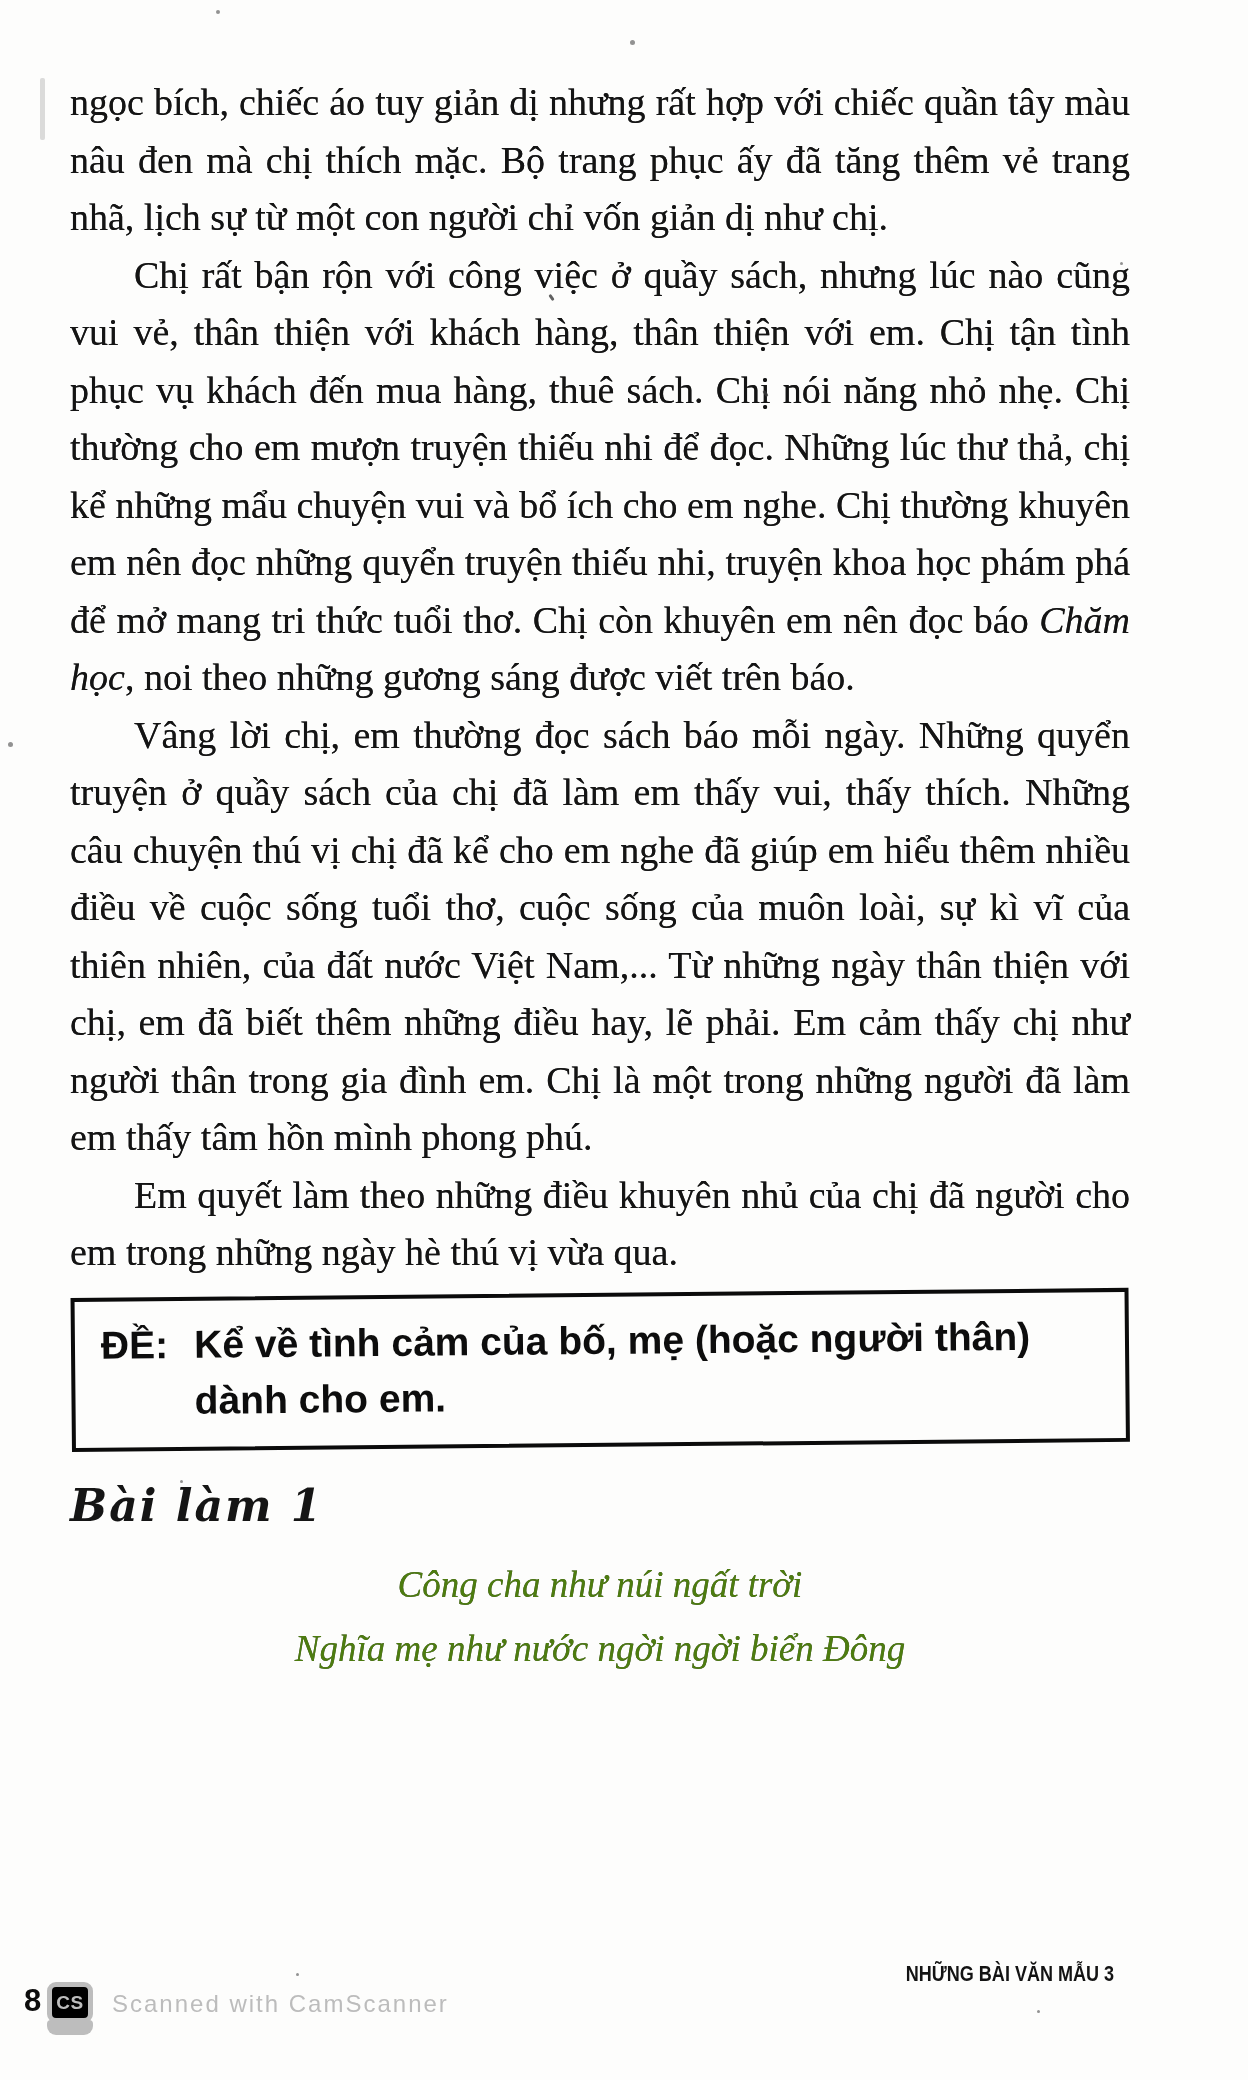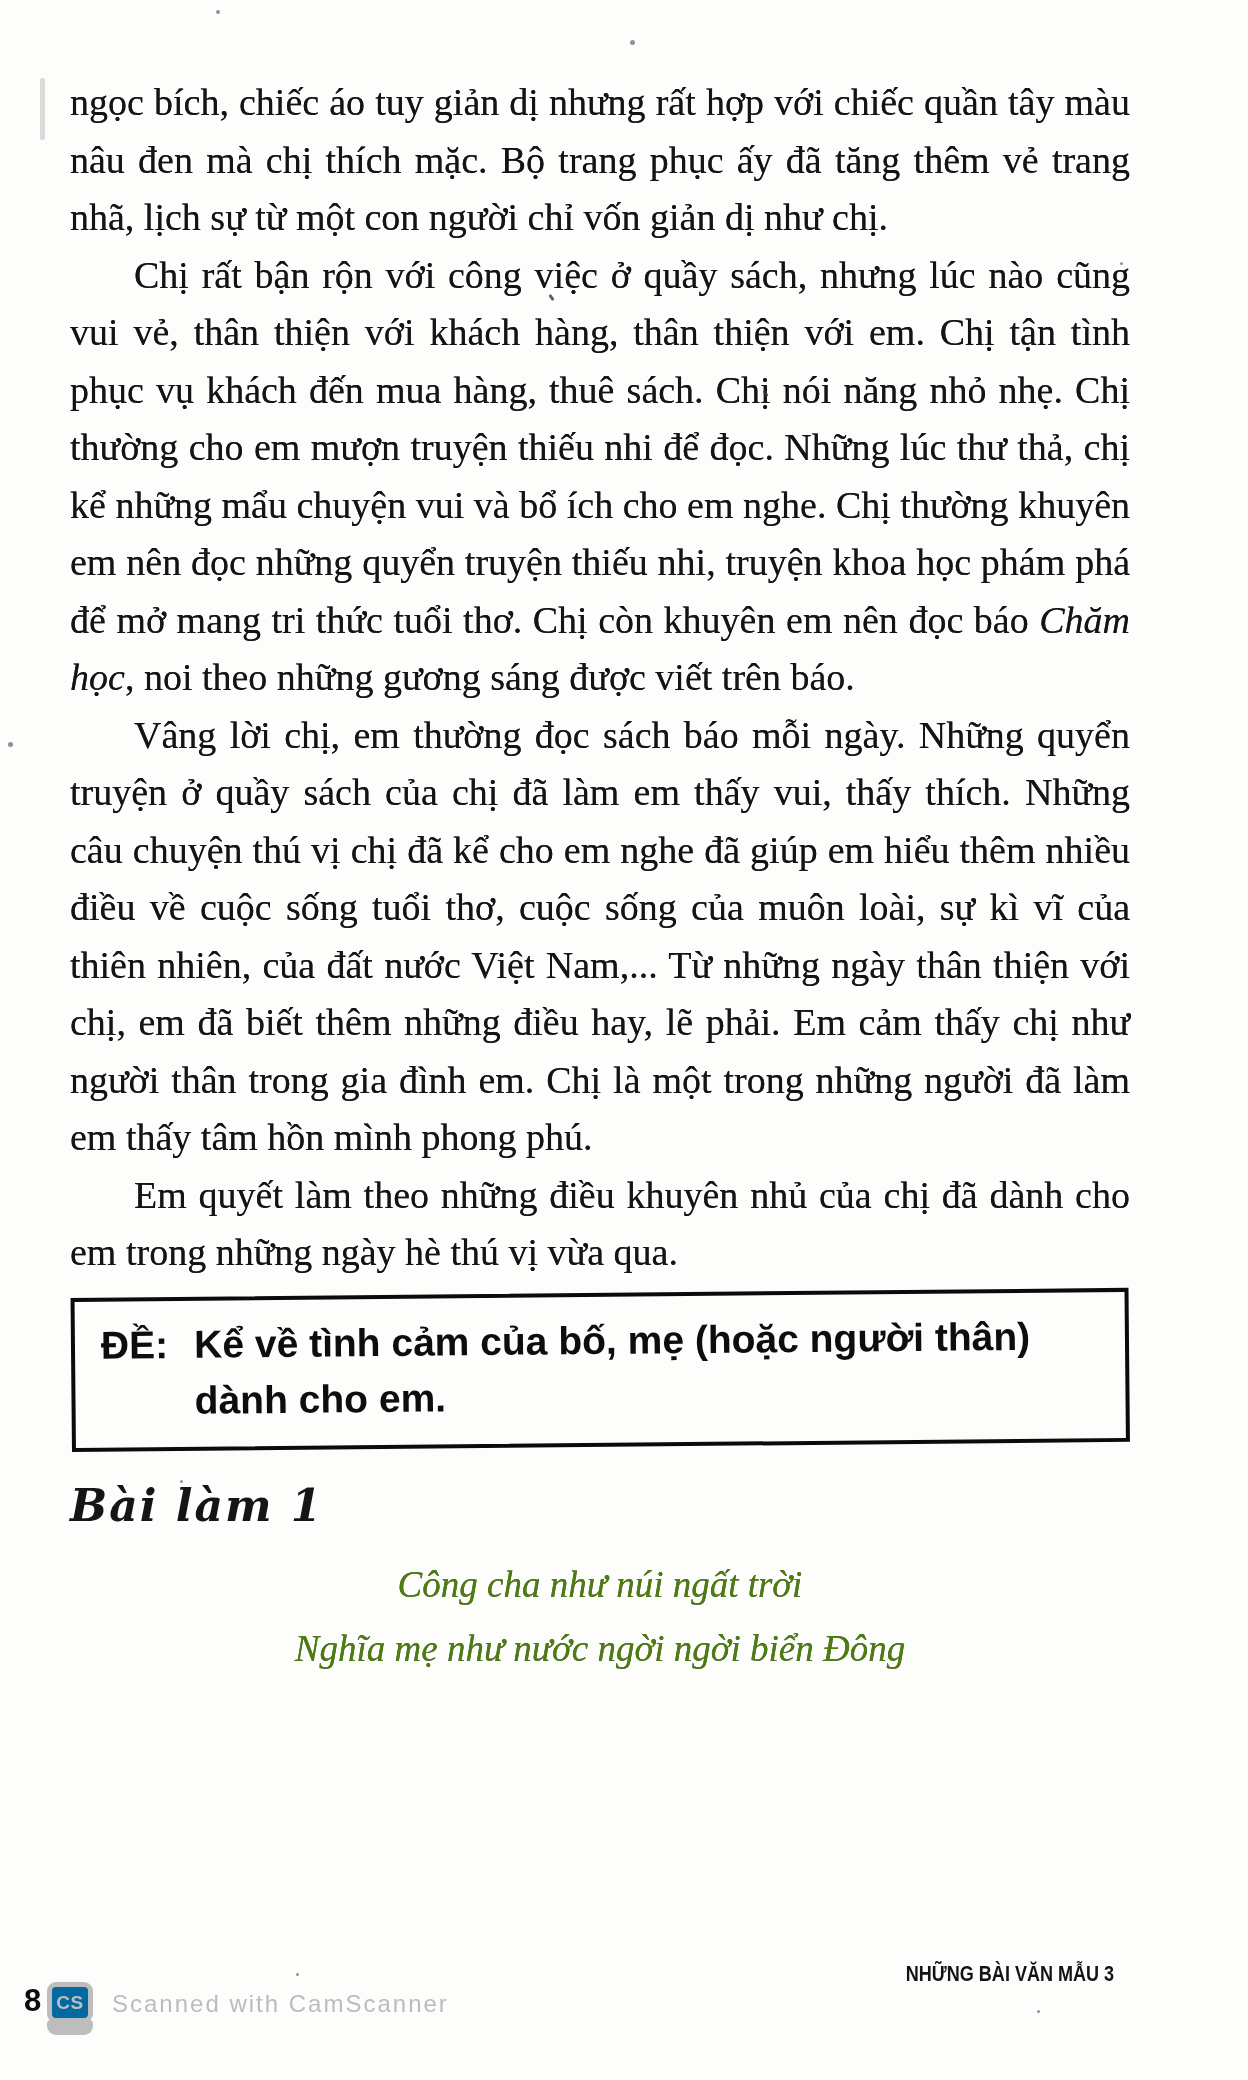--- a/index.html
+++ b/index.html
@@ -60,21 +60,21 @@
   }
   .page-num{
     position:absolute;left:24px;top:1983px;
     font-family:"Liberation Sans","DejaVu Sans",sans-serif;
     font-weight:bold;font-size:31px;color:#0c0c0c;
   }
   .cs-logo{position:absolute;left:47px;top:1982px;width:46px;height:54px;}
   .cs-box{
     box-sizing:border-box;width:46px;height:41px;
     border:5px solid #bdbdbd;border-radius:9px;
-    background:#0369a1;
+    background:#000000;
     display:flex;align-items:center;justify-content:center;
     font-family:"Liberation Sans",sans-serif;font-weight:bold;
     font-size:19px;color:#bdbdbd;letter-spacing:0.5px;
   }
   .cs-tab{width:46px;height:15px;background:#bdbdbd;border-radius:4px 4px 9px 9px;margin-top:-3px;}
   .cs-text{
     position:absolute;left:112px;top:1990px;
     font-family:"Liberation Sans","DejaVu Sans",sans-serif;
     font-size:24px;letter-spacing:2px;color:#bcbcbc;
     white-space:nowrap;
@@ -92,21 +92,21 @@
   .smudge{position:absolute;left:40px;top:78px;width:5px;height:62px;background:#9a9a9a;opacity:0.35;border-radius:2px;}
 </style>
 </head>
 <body>
 
 <div class="content">
   <div class="essay">
     <p><span>ngọc bích, chiếc áo tuy giản dị nhưng rất hợp với chiếc quần tây màu nâu đen mà chị thích mặc. Bộ trang phục ấy đã tăng thêm vẻ trang nhã, lịch sự từ một con người chỉ vốn giản dị như chị.</span></p>
     <p class="indent"><span>Chị rất bận rộn với công việc ở quầy sách, nhưng lúc nào cũng vui vẻ, thân thiện với khách hàng, thân thiện với em. Chị tận tình phục vụ khách đến mua hàng, thuê sách. Chị nói năng nhỏ nhẹ. Chị thường cho em mượn truyện thiếu nhi để đọc. Những lúc thư thả, chị kể những mẩu chuyện vui và bổ ích cho em nghe. Chị thường khuyên em nên đọc những quyển truyện thiếu nhi, truyện khoa học phám phá để mở mang tri thức tuổi thơ. Chị còn khuyên em nên đọc báo </span><span class="it">Chăm học</span><span>, noi theo những gương sáng được viết trên báo.</span></p>
     <p class="indent"><span>Vâng lời chị, em thường đọc sách báo mỗi ngày. Những quyển truyện ở quầy sách của chị đã làm em thấy vui, thấy thích. Những câu chuyện thú vị chị đã kể cho em nghe đã giúp em hiểu thêm nhiều điều về cuộc sống tuổi thơ, cuộc sống của muôn loài, sự kì vĩ của thiên nhiên, của đất nước Việt Nam,... Từ những ngày thân thiện với chị, em đã biết thêm những điều hay, lẽ phải. Em cảm thấy chị như người thân trong gia đình em. Chị là một trong những người đã làm em thấy tâm hồn mình phong phú.</span></p>
-    <p class="indent"><span>Em quyết làm theo những điều khuyên nhủ của chị đã dành cho em trong những ngày hè thú vị vừa qua.</span></p>
+    <p class="indent"><span>Em quyết làm theo những điều khuyên nhủ của chị đã người cho em trong những ngày hè thú vị vừa qua.</span></p>
   </div>
 
   <div class="prompt-box">
     <span class="de-label">ĐỀ:</span>
     <div class="de-text">
       <div>Kể về tình cảm của bố, mẹ (hoặc người thân)</div>
       <div>dành cho em.</div>
     </div>
   </div>
 

